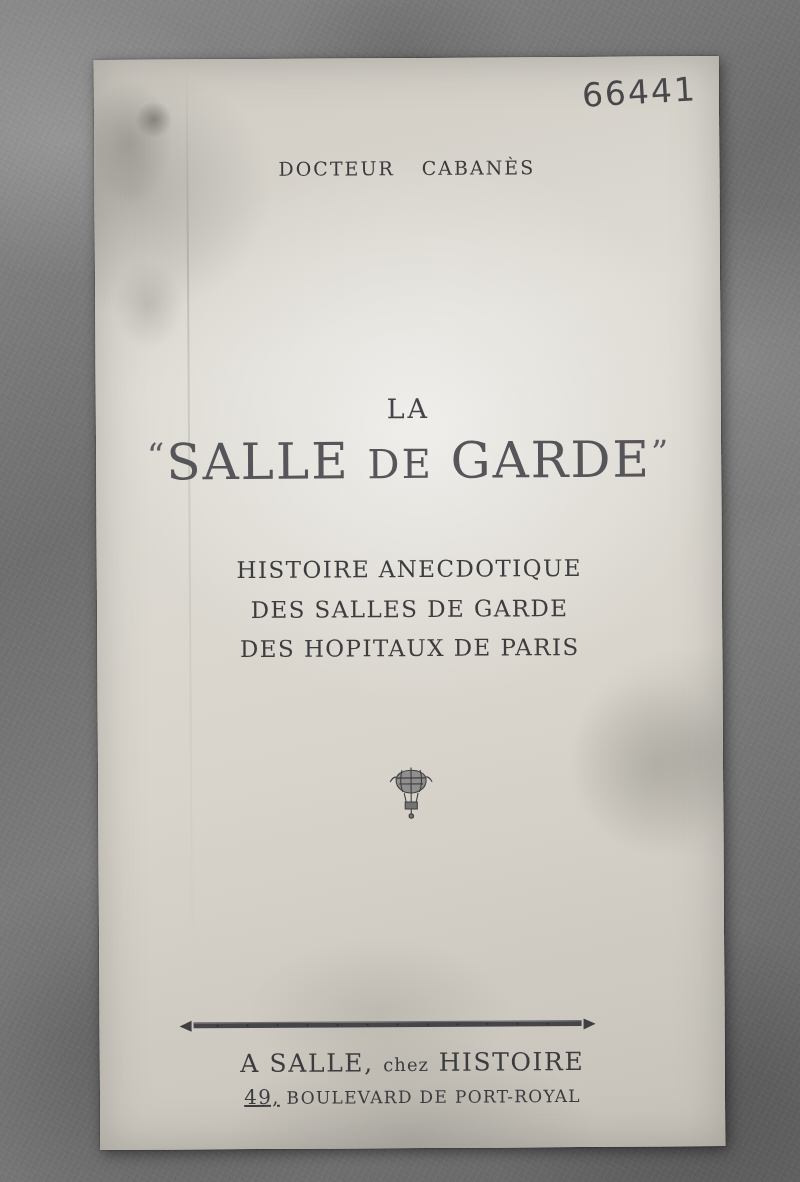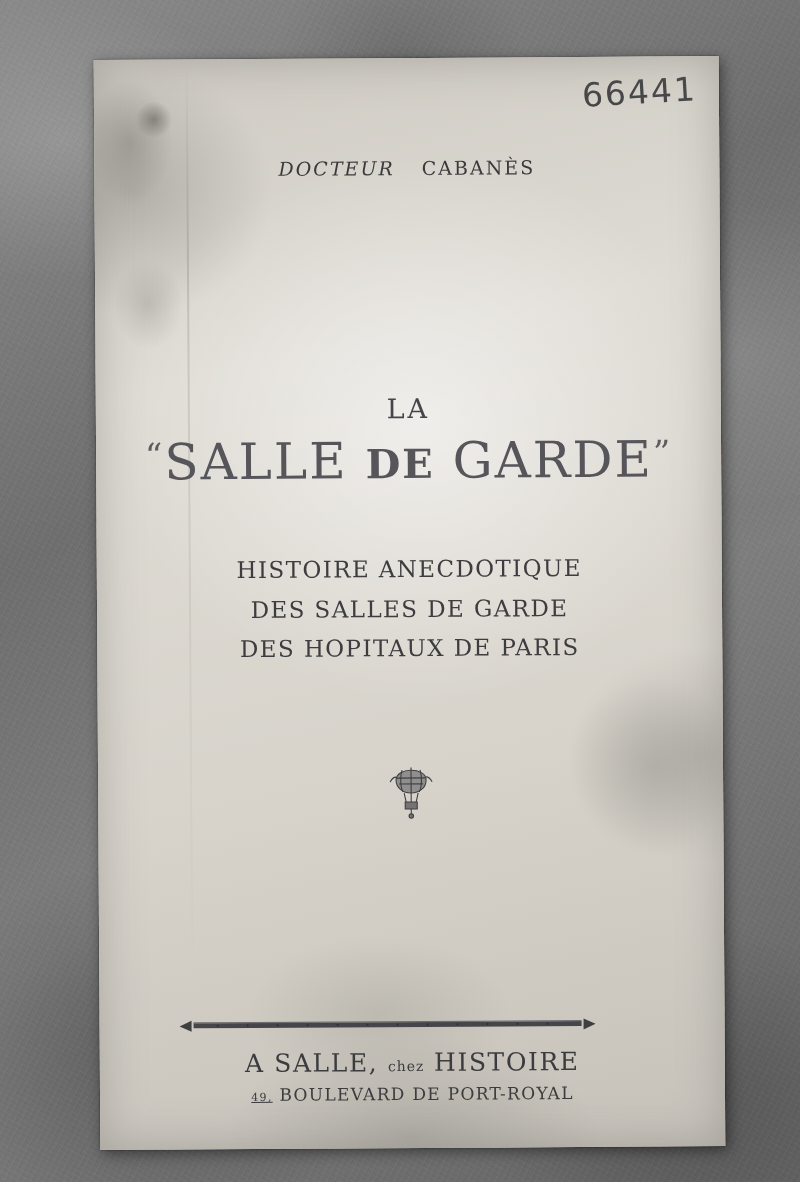--- a/index.html
+++ b/index.html
@@ -104,21 +104,21 @@
     left: 0; right: 0;
     top: 92px;
     text-align: center;
     font-family: "DejaVu Serif", serif;
     font-size: 22px;
     letter-spacing: 2.0px;
     color: #3a3a3c;
     font-variant: small-caps;
     text-transform: lowercase;
   }
-  .author .first-cap { font-size: 27px; font-style: italic; }
+  .author .first-cap { font-size: 27px; }
 
   .title-la {
     position: absolute;
     left: 0; right: 0;
     top: 335px;
     text-align: center;
     font-family: "DejaVu Serif", serif;
     font-size: 27px;
     letter-spacing: 3px;
     color: #46464a;
@@ -129,21 +129,21 @@
     left: 0; right: 0;
     top: 378px;
     text-align: center;
     font-family: "DejaVu Serif", serif;
     font-size: 50px;
     line-height: 1;
     letter-spacing: 2px;
     color: #55555a;
     white-space: nowrap;
   }
-  .title-main .small { font-size: 40px; font-weight: bold; }
+  .title-main .small { font-size: 40px; }
   .title-main .quote-open,
   .title-main .quote-close {
     font-size: 34px;
     vertical-align: 12px;
     color: #5c5c60;
   }
 
   .subtitle {
     position: absolute;
     left: 0; right: 0;
@@ -175,34 +175,34 @@
     position: absolute;
     left: 0; right: 0;
     top: 990px;
     text-align: center;
     font-family: "DejaVu Serif", serif;
     font-size: 25px;
     letter-spacing: 1.6px;
     color: #3c3c3f;
   }
   .imprint .chez {
-    font-size: 14px;
+    font-size: 18px;
     letter-spacing: 1px;
   }
   .address {
     position: absolute;
     left: 0; right: 0;
     top: 1026px;
     text-align: center;
     font-family: "DejaVu Serif", serif;
     font-size: 17px;
     letter-spacing: 1.3px;
     color: #3c3c3f;
   }
-  .address .num { font-size: 11px; text-decoration: underline; }
+  .address .num { font-size: 20px; text-decoration: underline; }
 </style>
 </head>
 <body>
 
 <div class="scene">
   <div class="grain"></div>
 
   <div class="cover">
     <div class="stain stain-a"></div>
     <div class="stain stain-b"></div>

